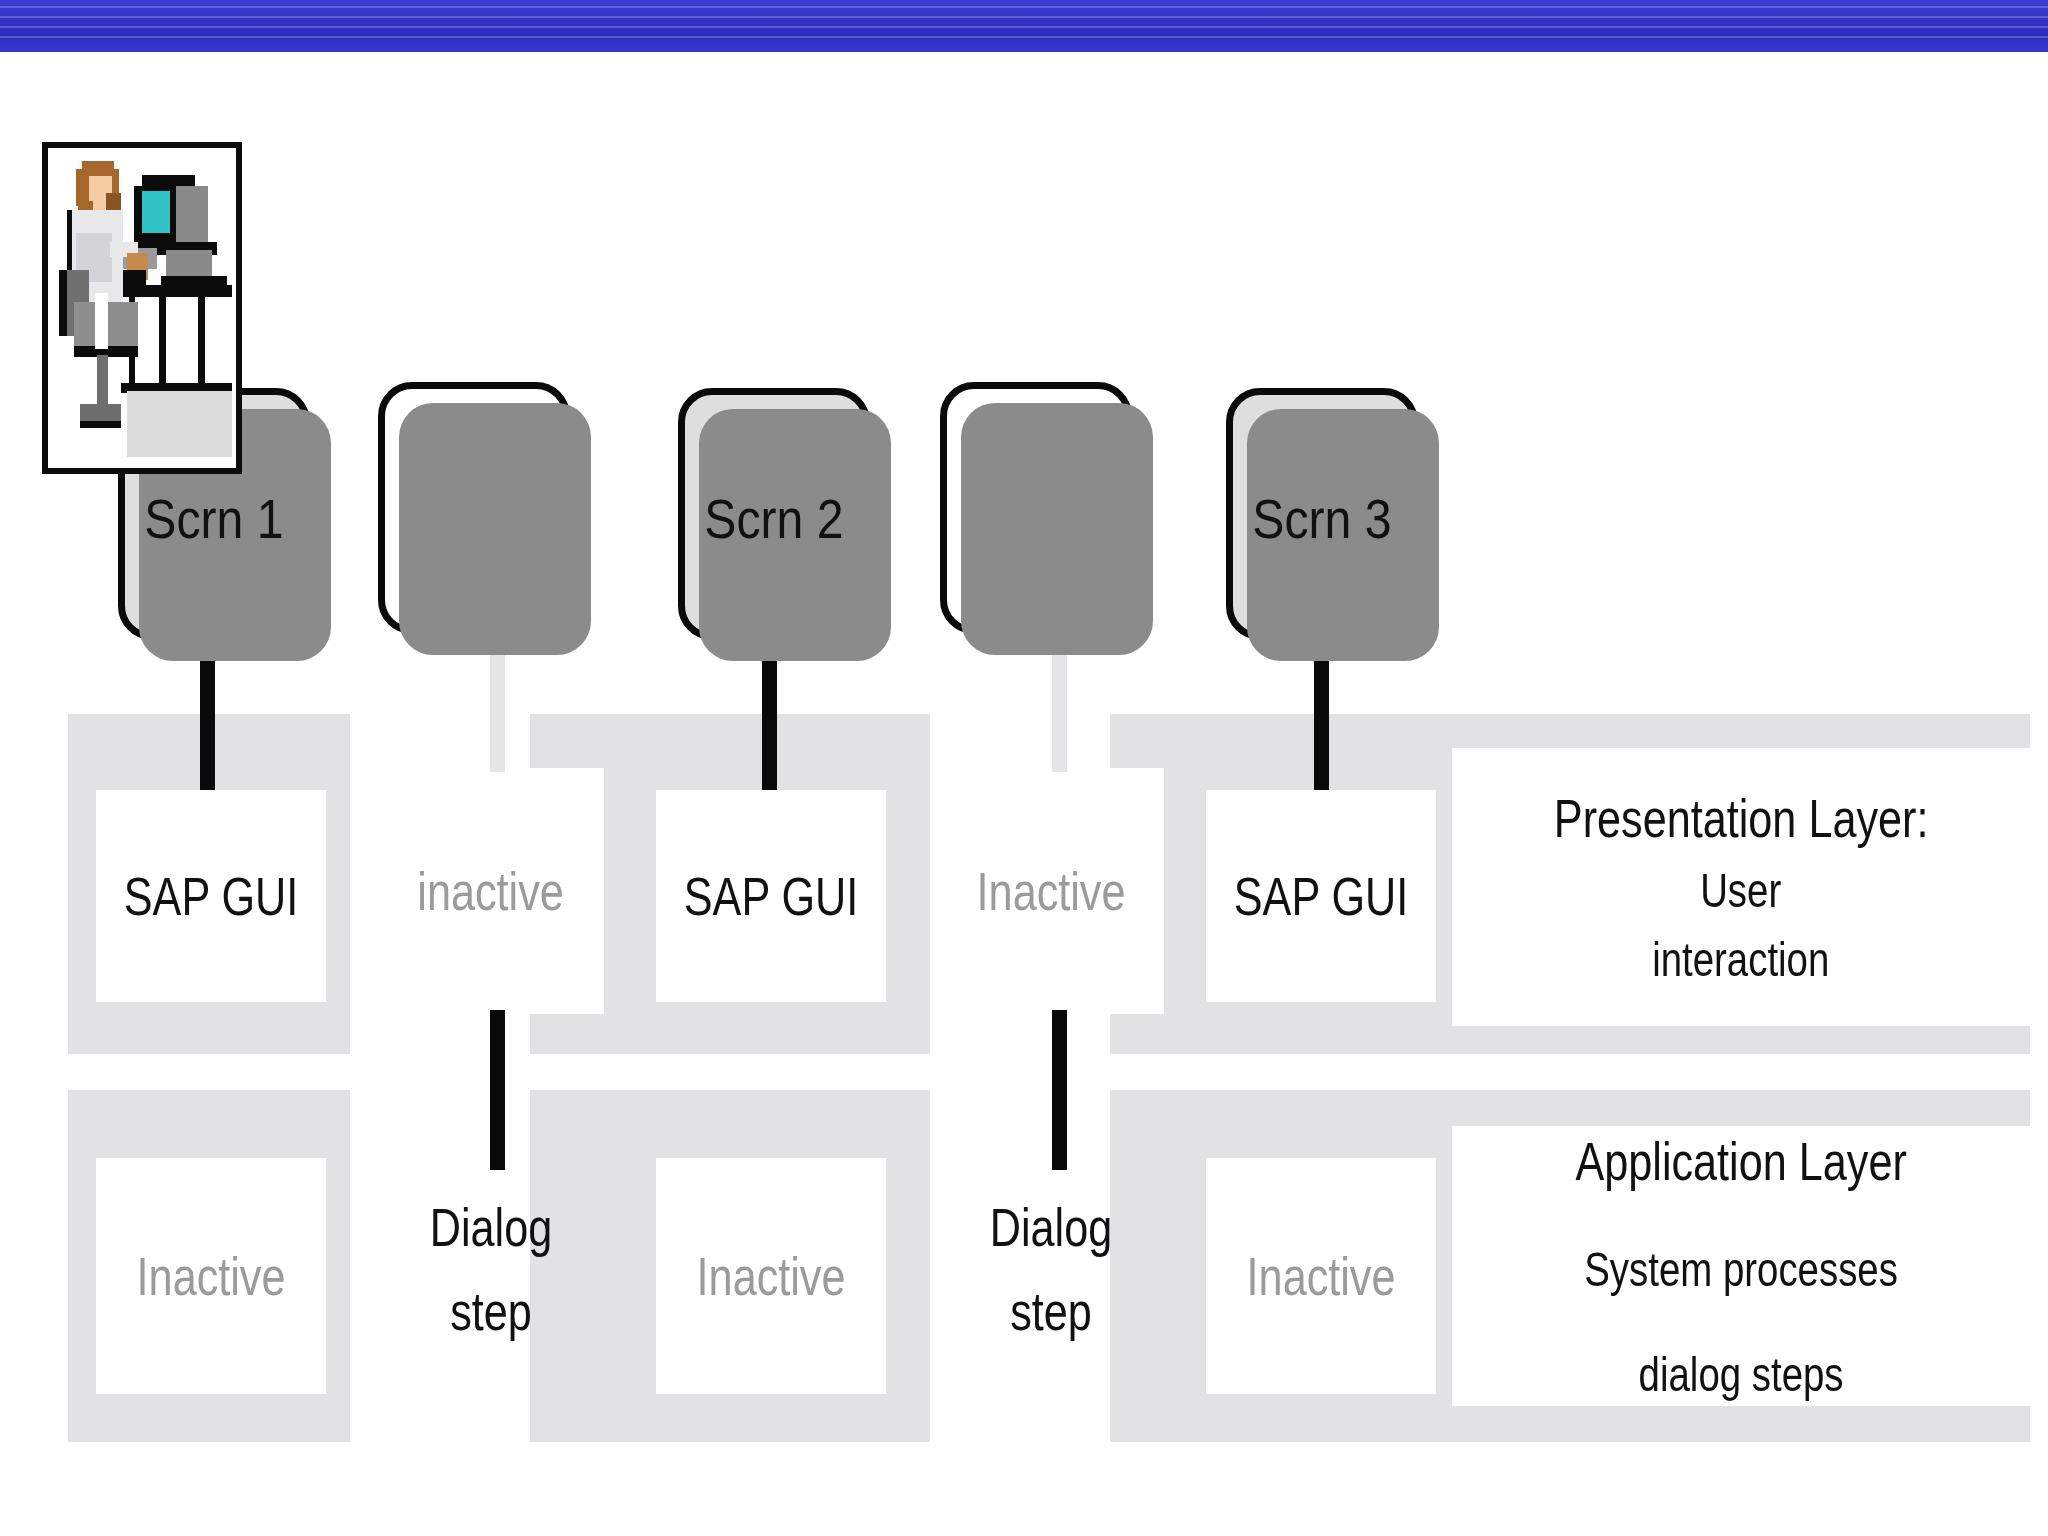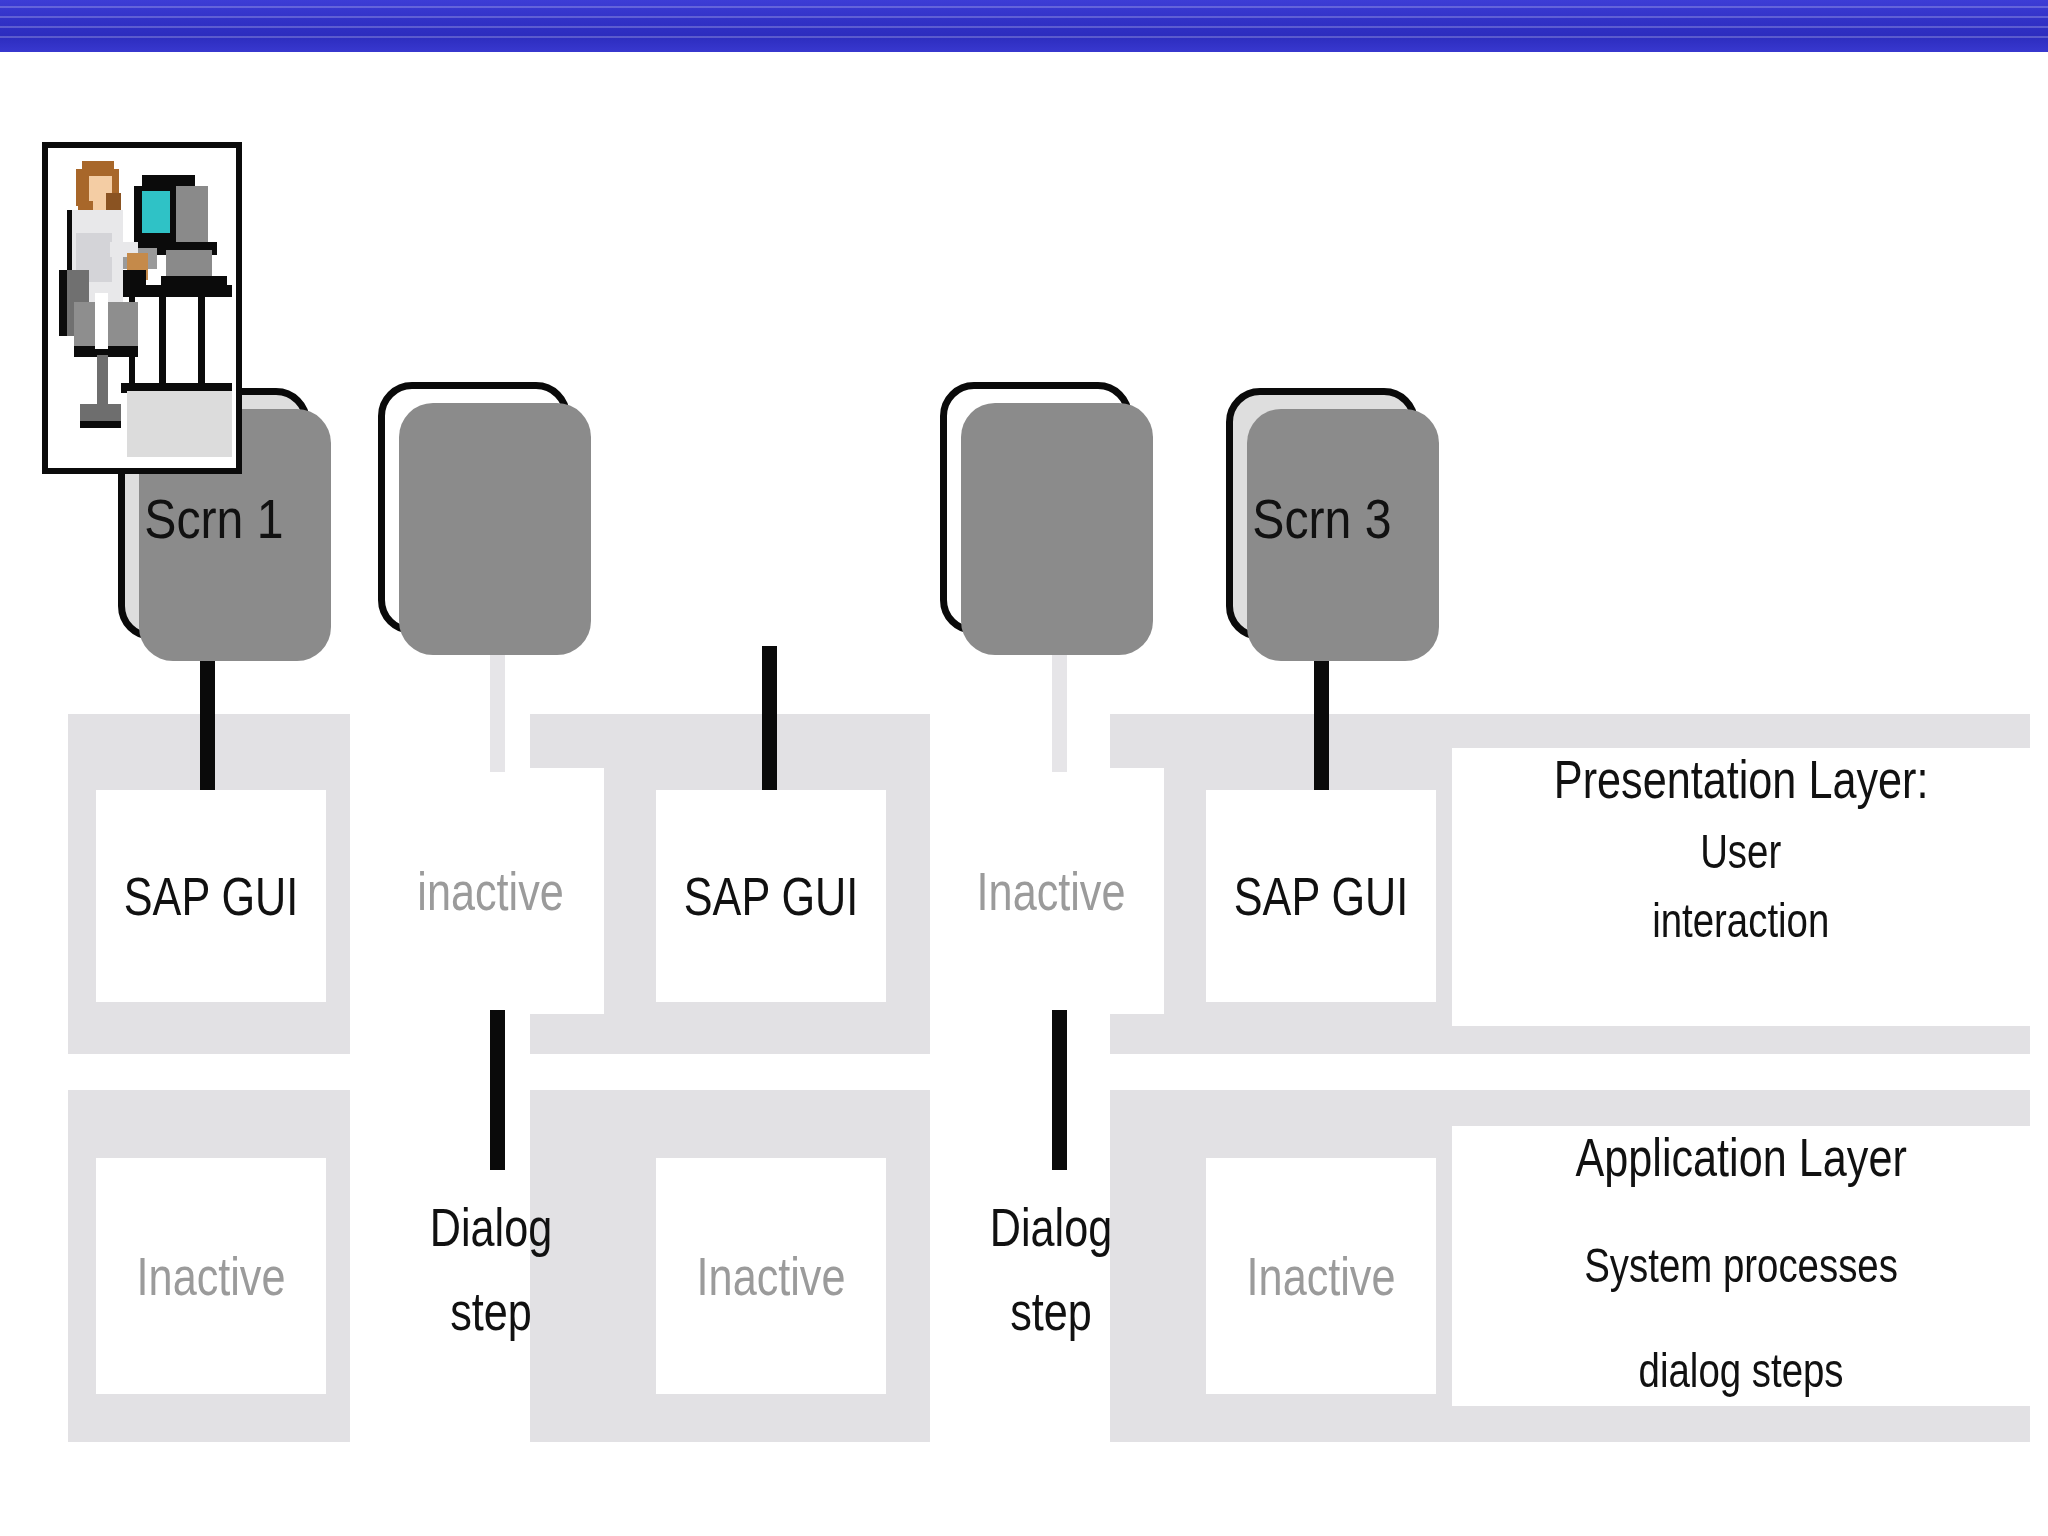--- a/index.html
+++ b/index.html
@@ -85,21 +85,21 @@
   .bandtext{
     position:absolute;z-index:4;text-align:center;
     font-size:54px;color:#111;line-height:1.55;
     transform:scaleX(.80);
     font-family:"Liberation Sans","DejaVu Sans",sans-serif;
   }
 
   
   .panel{
     position:absolute;background:#ffffff;z-index:3;
-    display:flex;flex-direction:column;align-items:center;
+    display:flex;flex-direction:column;align-items:center;justify-content:center;
     box-sizing:border-box;
   }
   .panel .h{font-size:54px;color:#111;white-space:nowrap;transform:scaleX(.80);}
   .panel .s{font-size:48px;color:#111;white-space:nowrap;transform:scaleX(.80);margin-top:14px;}
 </style>
 </head>
 <body>
 
 <div id="canvas">
 
@@ -178,20 +178,24 @@
   <div class="rod on" style="left:1052px;top:1010px;height:160px;"></div>
 
   <div class="scrn active" style="left:118px;top:388px;">
     <div class="shadow"></div>
     <span class="lbl">Scrn 1</span>
   </div>
   <div class="scrn idle" style="left:378px;top:382px;">
     <div class="shadow"></div>
     <span class="lbl"></span>
   </div>
+  <div class="scrn active" style="left:678px;top:388px;">
+    <div class="shadow"></div>
+    <span class="lbl">Scrn 2</span>
+  </div>
   <div class="scrn idle" style="left:940px;top:382px;">
     <div class="shadow"></div>
     <span class="lbl"></span>
   </div>
   <div class="scrn active" style="left:1226px;top:388px;">
     <div class="shadow"></div>
     <span class="lbl">Scrn 3</span>
   </div>
 
   <div class="cell" style="left:96px;top:790px;width:230px;height:212px;">

